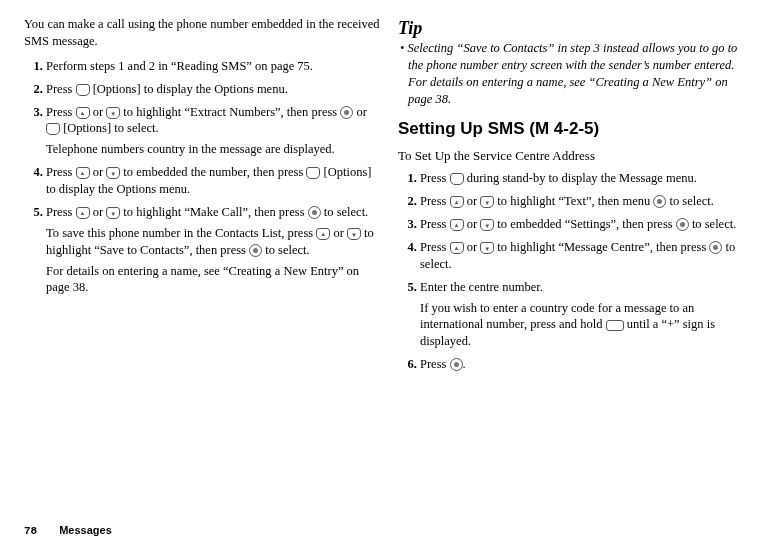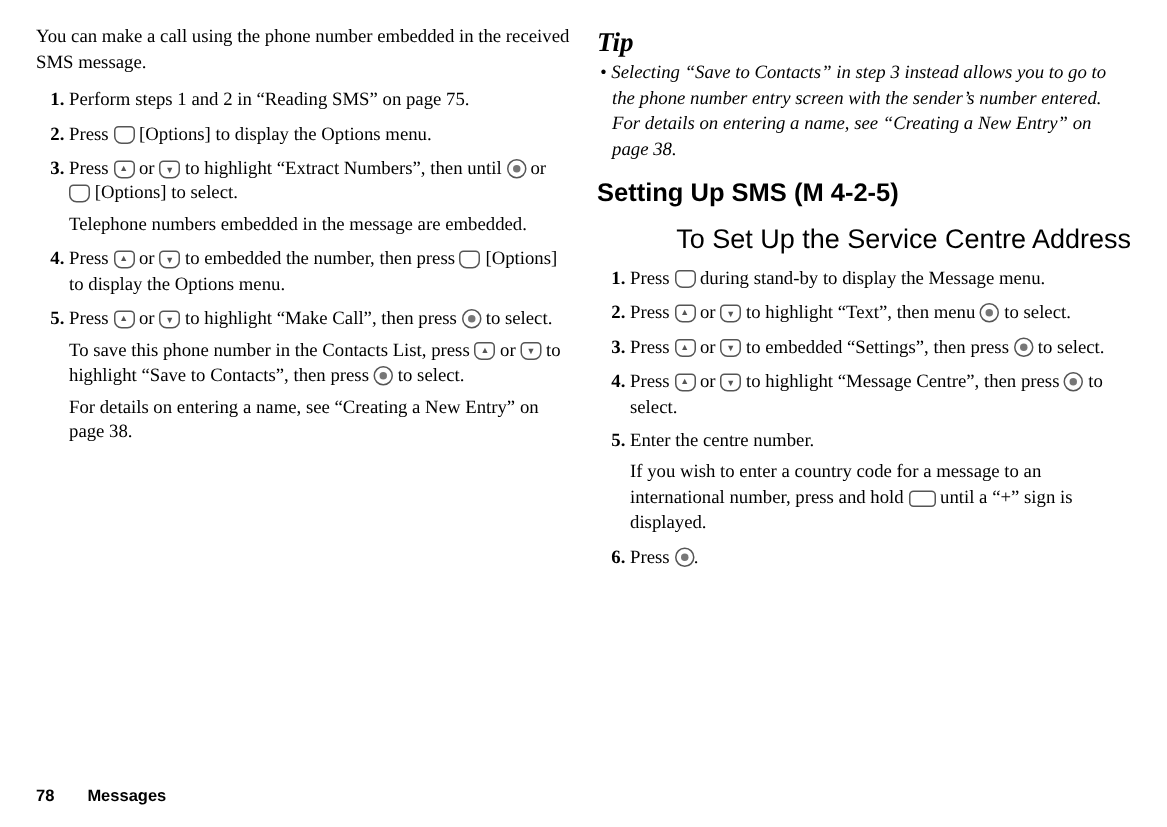--- a/index.html
+++ b/index.html
@@ -60,35 +60,35 @@
       font-weight: bold;
       font-size: 17px;
       margin-top: 10px;
       margin-bottom: 2px;
     }
     .code {
       font-family: Arial, Helvetica, sans-serif;
       font-weight: bold;
     }
     .subhead {
-      font-family: Liberation Sans, sans-serif;
-      font-size: 18px;
+      font-family: Liberation Serif, serif;
+      font-size: 13px;
       margin: 6px 0 2px 0;
-      text-align: right;
     }
     .footer {
       position: absolute;
       bottom: 12px;
       left: 24px;
       font-family: Arial, Helvetica, sans-serif;
       font-weight: bold;
       font-size: 11px;
     }
     .footer .pg {
       margin-right: 22px;
+      font-family: Liberation Mono, monospace;
     }
     
     .kicon {
       display: inline-block;
       vertical-align: -3px;
       width: 14px;
       height: 12px;
       border: 1px solid #555;
       border-radius: 3px 3px 5px 5px;
       position: relative;
@@ -144,22 +144,22 @@
     <div class="intro">You can make a call using the phone number embedded in the received SMS message.</div>
 
     <ol class="steps">
       <li><span>Perform steps 1 and 2 in “Reading SMS” on page 75.</span></li>
 
       <li>
         <span>Press </span><span class="kicon"></span><span> [Options] to display the Options menu.</span>
       </li>
 
       <li>
-        <span>Press </span><span class="kicon up"></span><span> or </span><span class="kicon down"></span><span> to highlight “Extract Numbers”, then until </span><span class="kcircle"></span><span> or </span><span class="kicon"></span><span> [Options] to select.</span>
-        <div class="sub">Telephone numbers embedded in the message are embedded.</div>
+        <span>Press </span><span class="kicon up"></span><span> or </span><span class="kicon down"></span><span> to highlight “Extract Numbers”, then press </span><span class="kcircle"></span><span> or </span><span class="kicon"></span><span> [Options] to select.</span>
+        <div class="sub">Telephone numbers country in the message are displayed.</div>
       </li>
 
       <li>
         <span>Press </span><span class="kicon up"></span><span> or </span><span class="kicon down"></span><span> to embedded the number, then press </span><span class="kicon"></span><span> [Options] to display the Options menu.</span>
       </li>
 
       <li>
         <span>Press </span><span class="kicon up"></span><span> or </span><span class="kicon down"></span><span> to highlight “Make Call”, then press </span><span class="kcircle"></span><span> to select.</span>
         <div class="sub">
           <span>To save this phone number in the Contacts List, press </span><span class="kicon up"></span><span> or </span><span class="kicon down"></span><span> to highlight “Save to Contacts”, then press </span><span class="kcircle"></span><span> to select.</span>

